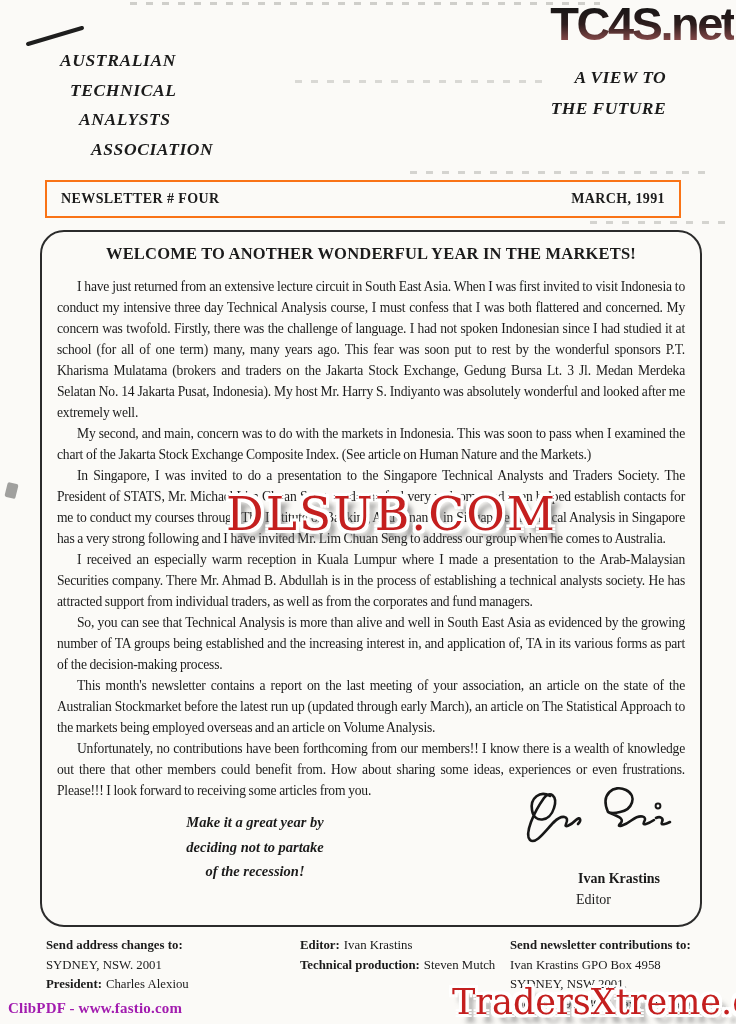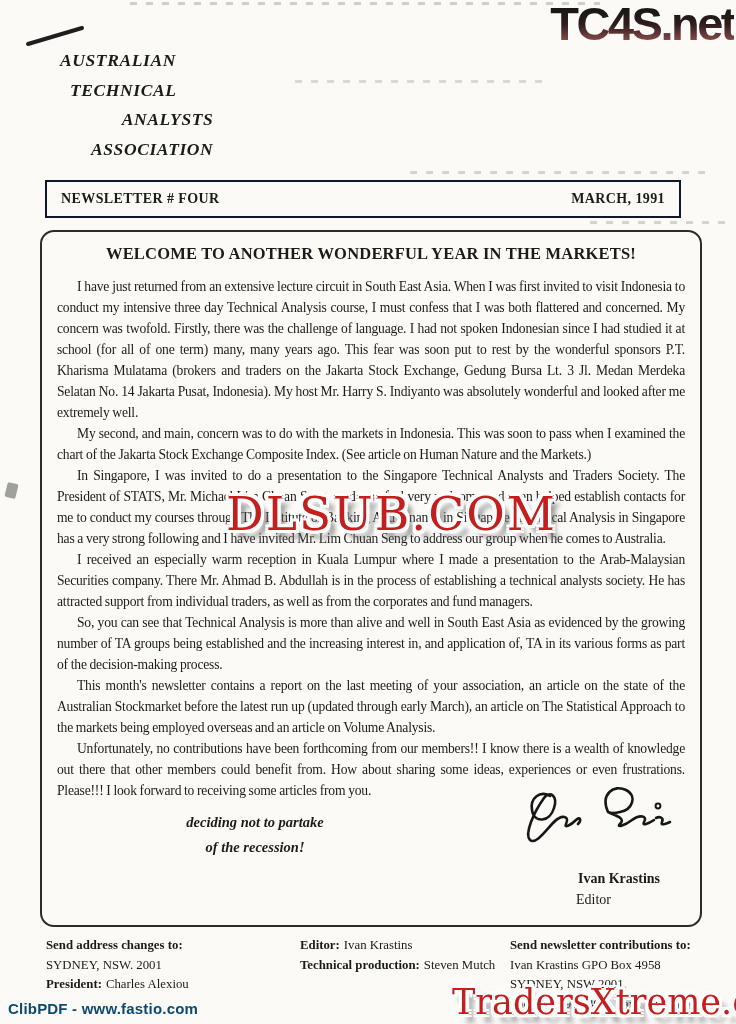--- a/index.html
+++ b/index.html
@@ -13,44 +13,44 @@
   .smudge-top    { top:2px;  left:130px; width:470px; }
   .smudge-mid    { top:80px; left:295px; width:250px; opacity:.35; }
   .smudge-bar-a  { top:171px; left:410px; width:300px; opacity:.4; }
   .smudge-bar-b  { top:221px; left:590px; width:140px; opacity:.4; }
   .ink-blot { position:absolute; left:6px; top:483px; width:11px; height:15px; background:#555; opacity:.55; border-radius:2px; transform:rotate(14deg); }
   .pen-stroke { position:absolute; left:24px; top:22px; }
 
   
   .assoc { position:absolute; left:60px; top:46px; font-weight:bold; font-style:italic; font-size:17.5px; letter-spacing:.6px; line-height:29.5px; }
   .assoc div:nth-child(2){ margin-left:10px; }
-  .assoc div:nth-child(3){ margin-left:19px;text-align:right; }
+  .assoc div:nth-child(3){ margin-left:19px; }
   .assoc div:nth-child(4){ margin-left:31px; }
 
   .tc4s {
     position:absolute; top:0px; right:2px;
     font-family:"Liberation Sans", sans-serif; font-weight:bold;
     font-size:47px; letter-spacing:-2.5px; line-height:1;
     background:linear-gradient(180deg,#161616 12%, #2d1d1d 52%, #8a4c4c 88%, #9c5d5d 100%);
     -webkit-background-clip:text; background-clip:text; color:transparent;margin-left:48px;
   }
   .tagline { position:absolute; top:62px; right:70px; text-align:right; font-weight:bold; font-style:italic; font-size:17.5px; line-height:31px; letter-spacing:.4px; }
 
   
   .bar {
     position:absolute; top:180px; left:45px; width:636px; height:38px; box-sizing:border-box;
-    border:2px solid #0f172a; background:#fbfaf7;
+    border:2px solid #f97316; background:#fbfaf7;
     display:flex; justify-content:space-between; align-items:center; padding:0 14px;
     font-weight:bold; font-size:14px; letter-spacing:.4px;
   }
 
   
   .box {
     position:absolute; top:230px; left:40px; width:662px; height:697px; box-sizing:border-box;
-    border:2px solid #2b2b2b; border-radius:14px; padding:9px 15px 0 15px;
+    border:2px solid #2b2b2b; border-radius:24px; padding:9px 15px 0 15px;
   }
   .title { text-align:center; font-weight:bold; font-size:16.5px; letter-spacing:.2px; margin:3px 0 12px 0; }
   .box p {
     margin:0; text-indent:20px; text-align:justify;
     font-size:13.6px; line-height:21px; letter-spacing:-.2px; word-spacing:-.4px;
   }
   .quote {
     position:absolute; left:88px; top:578px; width:250px; text-align:center;
     font-weight:bold; font-style:italic; font-size:14.5px; line-height:24.5px;
   }
@@ -64,22 +64,22 @@
     font-family:"DejaVu Serif", serif; white-space:nowrap;
     text-shadow:
       -3px -3px 0 #fff, 3px -3px 0 #fff, -3px 3px 0 #fff, 3px 3px 0 #fff,
       -3px 0 0 #fff, 3px 0 0 #fff, 0 -3px 0 #fff, 0 3px 0 #fff,
       7px 8px 5px rgba(110,110,110,.8);
   }
   .dlsub   { left:226px; top:486px; font-size:47px; letter-spacing:2px; }
   .traders { left:452px; top:982px; font-size:35px; letter-spacing:0px; }
   .clibpdf {
     position:absolute; left:8px; top:1000px; z-index:6;
-    font-family:Liberation Sans, sans-serif; font-size:15px; font-weight:bold;
-    color:#0c4a6e; letter-spacing:.2px;
+    font-family:Liberation Serif, serif; font-size:15px; font-weight:bold;
+    color:#a21caf; letter-spacing:.2px;
   }
 
   
   .footer { position:absolute; top:936px; left:46px; display:flex; font-size:12.8px; line-height:19.5px; }
   .fcol1 { width:254px; }
   .fcol2 { width:210px; }
   .fcol3 { width:230px; }
   .footer b { font-weight:bold; }
   .footer .val { margin-left:4px; font-weight:normal; }
 </style>
@@ -99,37 +99,42 @@
 
   <div class="assoc">
     <div>AUSTRALIAN</div>
     <div>TECHNICAL</div>
     <div>ANALYSTS</div>
     <div>ASSOCIATION</div>
   </div>
 
   <div class="tc4s">TC4S.net</div>
 
+  <div class="tagline">
+    <div>A VIEW TO</div>
+    <div>THE FUTURE</div>
+  </div>
 
   <div class="bar">
     <span>NEWSLETTER # FOUR</span>
     <span>MARCH, 1991</span>
   </div>
 
   <div class="box">
     <div class="title">WELCOME TO ANOTHER WONDERFUL YEAR IN THE MARKETS!</div>
     <p>I have just returned from an extensive lecture circuit in South East Asia. When I was first invited to visit Indonesia to conduct my intensive three day Technical Analysis course, I must confess that I was both flattered and concerned. My concern was twofold. Firstly, there was the challenge of language. I had not spoken Indonesian since I had studied it at school (for all of one term) many, many years ago. This fear was soon put to rest by the wonderful sponsors P.T. Kharisma Mulatama (brokers and traders on the Jakarta Stock Exchange, Gedung Bursa Lt. 3 Jl. Medan Merdeka Selatan No. 14 Jakarta Pusat, Indonesia). My host Mr. Harry S. Indiyanto was absolutely wonderful and looked after me extremely well.</p>
     <p>My second, and main, concern was to do with the markets in Indonesia. This was soon to pass when I examined the chart of the Jakarta Stock Exchange Composite Index. (See article on Human Nature and the Markets.)</p>
     <p>In Singapore, I was invited to do a presentation to the Singapore Technical Analysts and Traders Society. The President of STATS, Mr. Michael Lim Chuan Seng, made me feel very welcome and even helped establish contacts for me to conduct my courses through The Institute of Banking And Finance in Singapore. Technical Analysis in Singapore has a very strong following and I have invited Mr. Lim Chuan Seng to address our group when he comes to Australia.</p>
     <p>I received an especially warm reception in Kuala Lumpur where I made a presentation to the Arab-Malaysian Securities company. There Mr. Ahmad B. Abdullah is in the process of establishing a technical analysts society. He has attracted support from individual traders, as well as from the corporates and fund managers.</p>
     <p>So, you can see that Technical Analysis is more than alive and well in South East Asia as evidenced by the growing number of TA groups being established and the increasing interest in, and application of, TA in its various forms as part of the decision-making process.</p>
     <p>This month's newsletter contains a report on the last meeting of your association, an article on the state of the Australian Stockmarket before the latest run up (updated through early March), an article on The Statistical Approach to the markets being employed overseas and an article on Volume Analysis.</p>
     <p>Unfortunately, no contributions have been forthcoming from our members!! I know there is a wealth of knowledge out there that other members could benefit from. How about sharing some ideas, experiences or even frustrations. Please!!! I look forward to receiving some articles from you.</p>
 
     <div class="quote">
+      <div>Make it a great year by</div>
       <div>deciding not to partake</div>
       <div>of the recession!</div>
     </div>
 
     <div class="sig-block">
       <svg width="160" height="70" viewBox="0 0 160 70">
         <g fill="none" stroke="#171717" stroke-width="2.6" stroke-linecap="round">
           <path d="M30,14 C20,8 10,16 12,28 C14,42 30,40 34,26 C38,14 30,8 24,16 C14,30 4,52 10,58 C16,63 26,48 34,40"></path>
           <path d="M34,40 C42,32 50,34 46,42 C44,46 50,44 56,38 C60,34 62,38 58,42"></path>
           <path d="M88,30 C80,12 94,2 106,8 C118,14 112,28 100,30 C92,32 88,30 88,30 C96,34 106,36 100,42 C96,46 104,44 112,38 C120,32 128,34 124,40 C122,44 128,42 134,38"></path>

